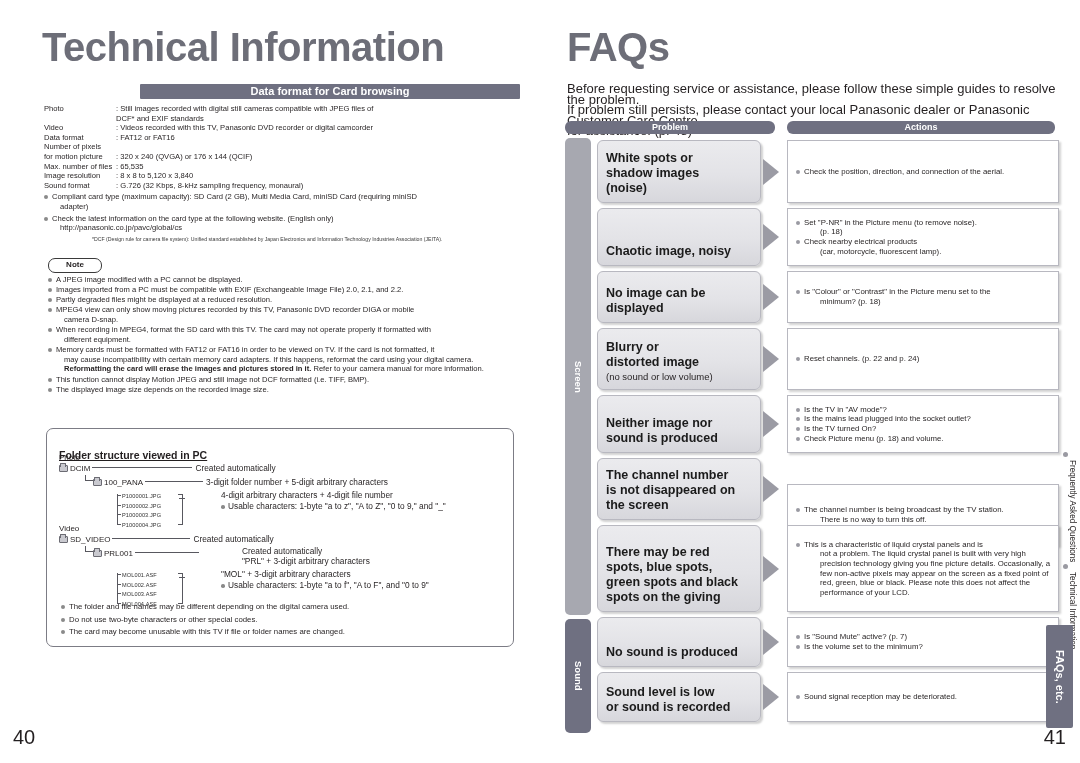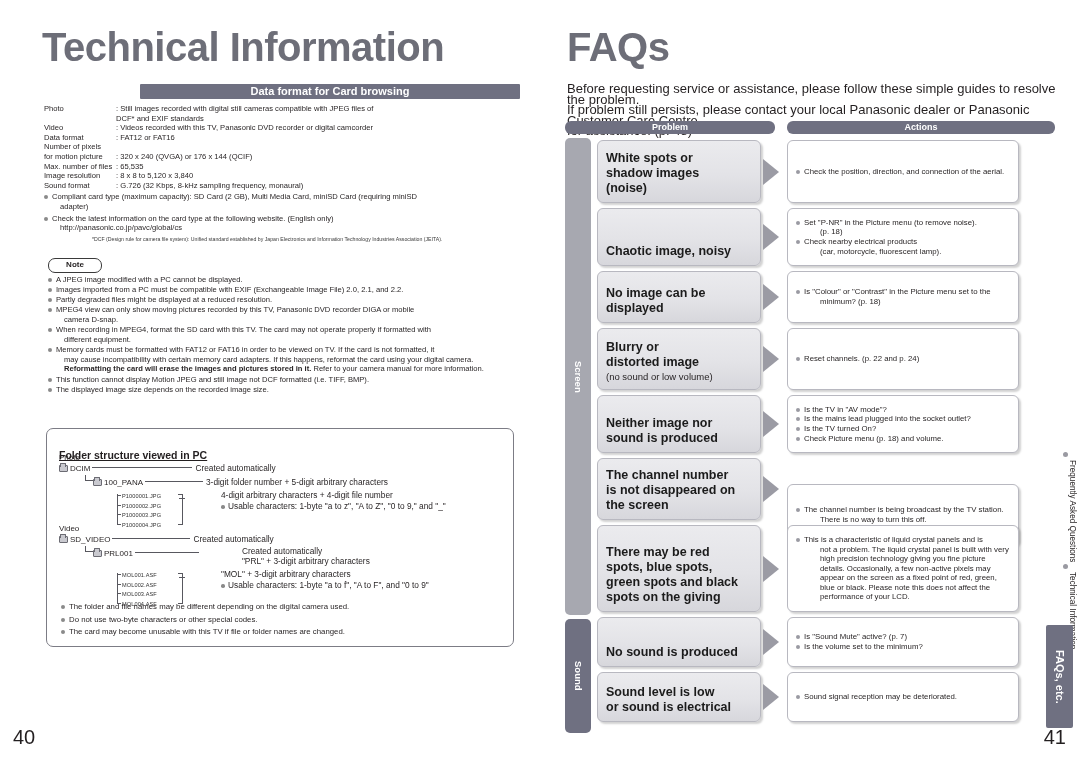--- a/index.html
+++ b/index.html
@@ -147,23 +147,23 @@
   .arrow {
     position:absolute; left:166px;
     width:0; height:0;
     border-top:13px solid transparent;
     border-bottom:13px solid transparent;
     border-left:16px solid #9b9ba4;
   }
 
   .act-cell {
     position:absolute; left:190px;
-    width:232px;
+    width:272px;
     background:#fff;
-    border:1px solid #b8b8c0; border-radius:6px;
+    border:1px solid #b8b8c0; border-radius:0;
     box-shadow:2px 2px 2px rgba(0,0,0,0.18);
     display:flex; align-items:center;
     padding:5px 8px;
   }
   .act-cell ul { margin:0; padding:0; list-style:none; }
   .act-cell li { position:relative; padding-left:8px; font-size:7.8px; line-height:9.6px; }
   .act-cell li:before {
     content:""; position:absolute; left:0; top:3px;
     width:4px; height:4px; border-radius:50%; background:#9a9aa2;
   }
@@ -471,21 +471,21 @@
             <ul>
               <li>Is "Sound Mute" active? (p. 7)</li>
               <li>Is the volume set to the minimum?</li>
             </ul>
           </div>
         </div>
         <div class="faq-row" style="top:672px; height:50px; width:460px;">
           <div class="prob-cell" style="height:50px;">
             <div>
               <div class="txt">Sound level is low</div>
-              <div class="txt">or sound is electrical</div>
+              <div class="txt">or sound is recorded</div>
             </div>
           </div>
           <div class="arrow" style="top:12px;"></div>
           <div class="act-cell" style="height:50px;">
             <ul>
               <li>Sound signal reception may be deteriorated.</li>
             </ul>
           </div>
         </div>
       </div>

